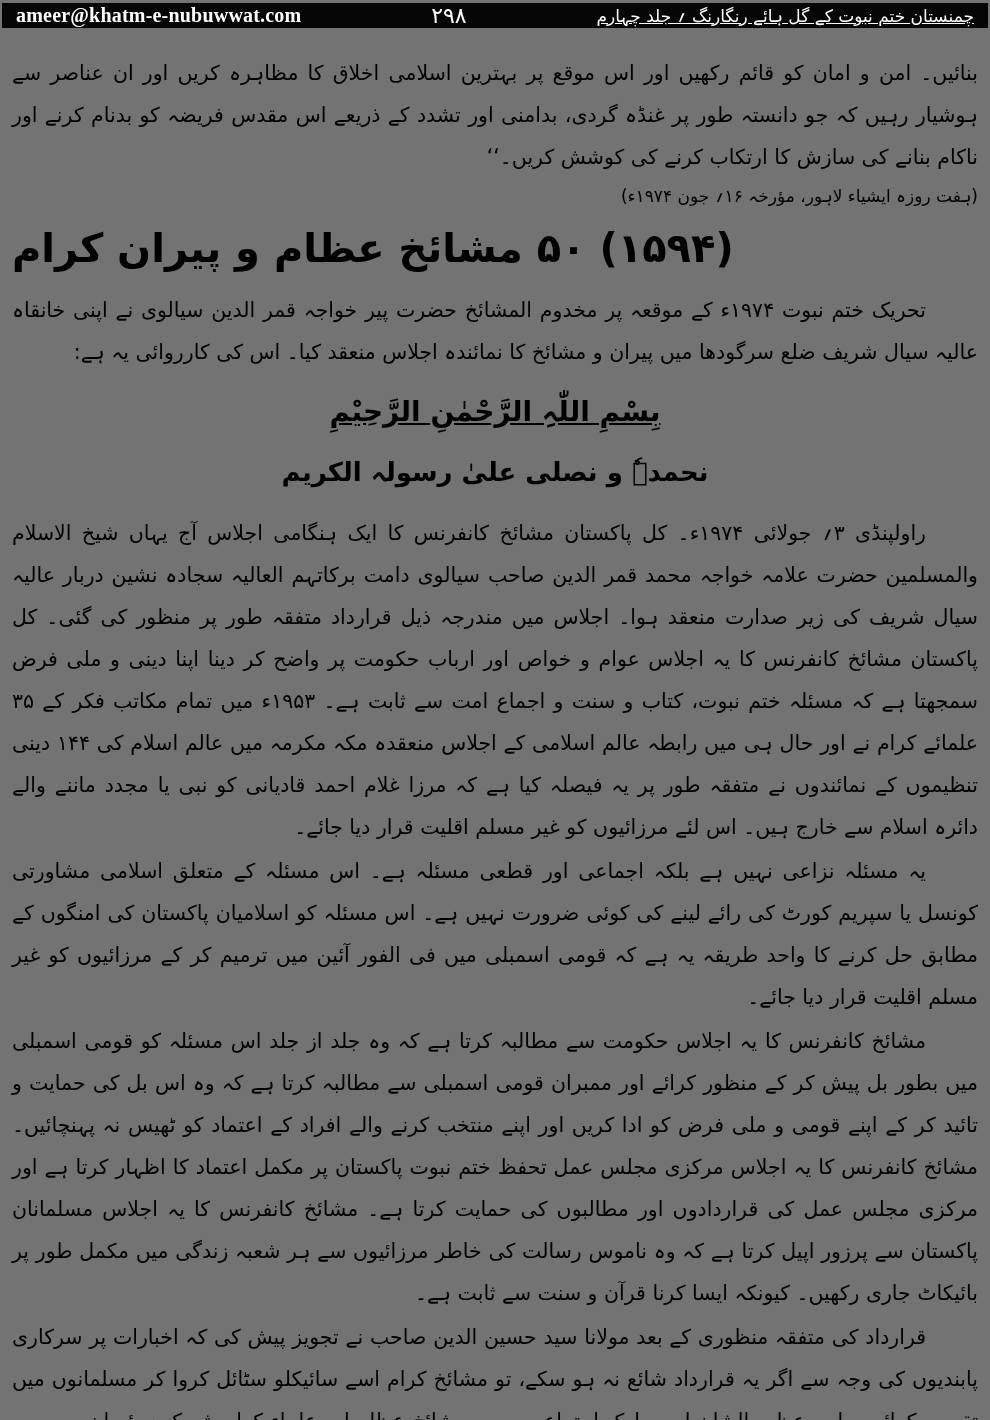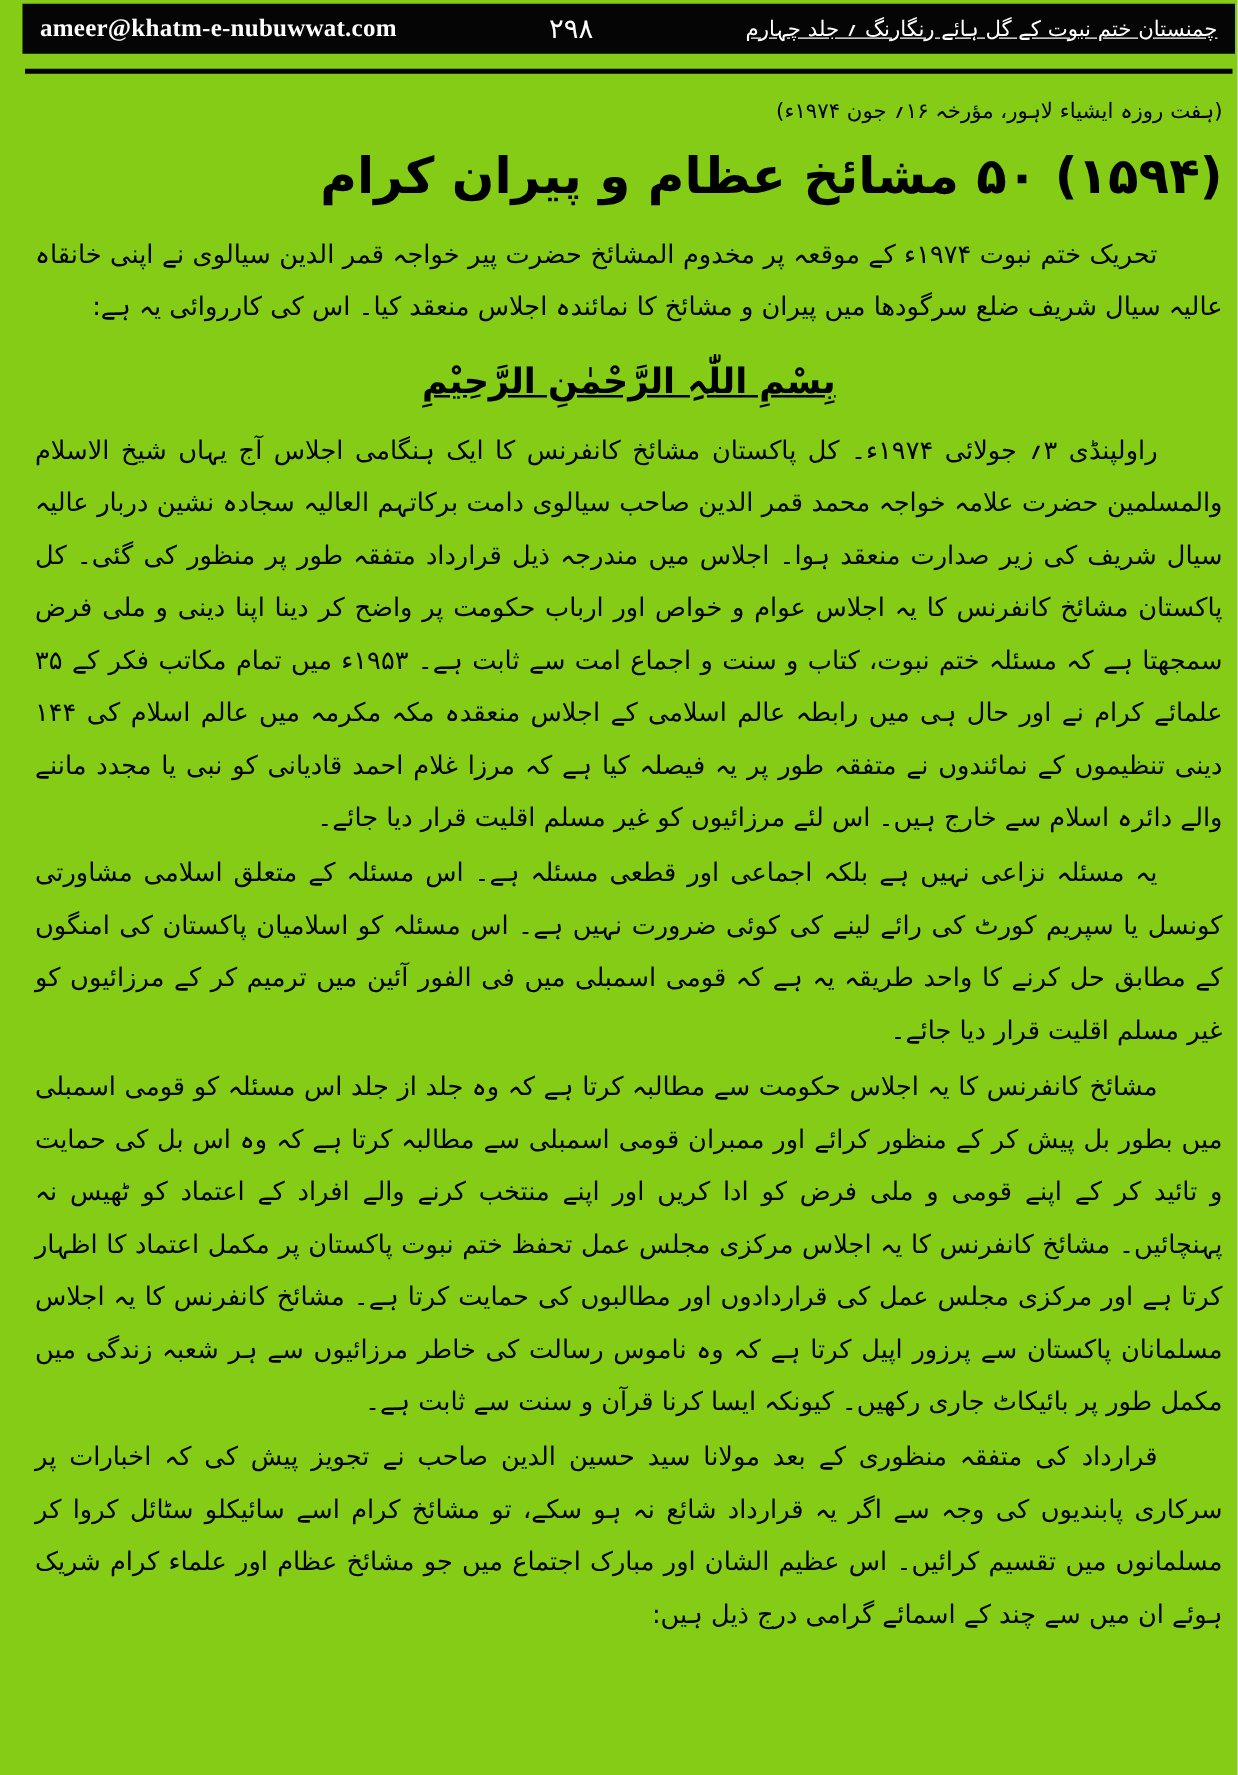--- a/index.html
+++ b/index.html
@@ -1,28 +1,27 @@
 <!DOCTYPE html>
 <html lang="ur"><head>
 <meta charset="utf-8">
 <style>
   html, body { margin: 0; padding: 0; background: #e8e8e8; }
   .page {
     width: 990px;
     height: 1420px;
     margin: 0 auto;
-    background: #84cc16;
+    background: #737373;
     color: #000000;
     font-family: "DejaVu Sans", sans-serif;
     box-sizing: border-box;
     display: flex;
     flex-direction: column;
     overflow: hidden;
     position: relative;
-    padding-left: 16px;
   }
   
   .topbar {
     background: #050505;
     color: #ffffff;
     height: 40px;
     margin: 3px 2px 0 2px;
     display: flex;
     align-items: center;
     justify-content: space-between;
@@ -67,21 +66,21 @@
   }
   .para.indent { text-indent: 52px; }
   .attribution {
     direction: rtl;
     text-align: right;
     font-size: 17px;
     line-height: 1.7;
     margin: 4px 0 10px 0;
   }
   .heading {
-    text-align: right;
+    text-align: left;
     font-size: 40px;
     font-weight: bold;
     line-height: 1.25;
     margin: 12px 0 16px 0;
   }
   .bismillah {
     text-align: center;
     font-size: 28px;
     font-weight: bold;
     margin: 10px 0 6px 0;
@@ -102,29 +101,31 @@
   <header class="topbar">
     <span class="hdr-left">ameer@khatm-e-nubuwwat.com</span>
     <span class="hdr-center">۲۹۸</span>
     <span class="hdr-right">چمنستان ختم نبوت کے گل ہائے رنگارنگ ؍ جلد چہارم</span>
   </header>
 
   <div class="rule"></div>
 
   <main class="content">
 
+    <p class="para">بنائیں۔ امن و امان کو قائم رکھیں اور اس موقع پر بہترین اسلامی اخلاق کا مظاہرہ کریں اور ان عناصر سے ہوشیار رہیں کہ جو دانستہ طور پر غنڈہ گردی، بدامنی اور تشدد کے ذریعے اس مقدس فریضہ کو بدنام کرنے اور ناکام بنانے کی سازش کا ارتکاب کرنے کی کوشش کریں۔‘‘</p>
 
     <p class="attribution">(ہفت روزہ ایشیاء لاہور، مؤرخہ ۱۶؍ جون ۱۹۷۴ء)</p>
 
     <h1 class="heading">(۱۵۹۴) ۵۰ مشائخ عظام و پیران کرام</h1>
 
     <p class="para indent">تحریک ختم نبوت ۱۹۷۴ء کے موقعہ پر مخدوم المشائخ حضرت پیر خواجہ قمر الدین سیالوی نے اپنی خانقاہ عالیہ سیال شریف ضلع سرگودھا میں پیران و مشائخ کا نمائندہ اجلاس منعقد کیا۔ اس کی کارروائی یہ ہے:</p>
 
     <div class="bismillah">بِسْمِ اللّٰہِ الرَّحْمٰنِ الرَّحِیْمِ</div>
 
+    <div class="hamd">نحمدہٗ و نصلی علیٰ رسولہ الکریم</div>
 
     <p class="para indent">راولپنڈی ۳؍ جولائی ۱۹۷۴ء۔ کل پاکستان مشائخ کانفرنس کا ایک ہنگامی اجلاس آج یہاں شیخ الاسلام والمسلمین حضرت علامہ خواجہ محمد قمر الدین صاحب سیالوی دامت برکاتہم العالیہ سجادہ نشین دربار عالیہ سیال شریف کی زیر صدارت منعقد ہوا۔ اجلاس میں مندرجہ ذیل قرارداد متفقہ طور پر منظور کی گئی۔ کل پاکستان مشائخ کانفرنس کا یہ اجلاس عوام و خواص اور ارباب حکومت پر واضح کر دینا اپنا دینی و ملی فرض سمجھتا ہے کہ مسئلہ ختم نبوت، کتاب و سنت و اجماع امت سے ثابت ہے۔ ۱۹۵۳ء میں تمام مکاتب فکر کے ۳۵ علمائے کرام نے اور حال ہی میں رابطہ عالم اسلامی کے اجلاس منعقدہ مکہ مکرمہ میں عالم اسلام کی ۱۴۴ دینی تنظیموں کے نمائندوں نے متفقہ طور پر یہ فیصلہ کیا ہے کہ مرزا غلام احمد قادیانی کو نبی یا مجدد ماننے والے دائرہ اسلام سے خارج ہیں۔ اس لئے مرزائیوں کو غیر مسلم اقلیت قرار دیا جائے۔</p>
 
     <p class="para indent">یہ مسئلہ نزاعی نہیں ہے بلکہ اجماعی اور قطعی مسئلہ ہے۔ اس مسئلہ کے متعلق اسلامی مشاورتی کونسل یا سپریم کورٹ کی رائے لینے کی کوئی ضرورت نہیں ہے۔ اس مسئلہ کو اسلامیان پاکستان کی امنگوں کے مطابق حل کرنے کا واحد طریقہ یہ ہے کہ قومی اسمبلی میں فی الفور آئین میں ترمیم کر کے مرزائیوں کو غیر مسلم اقلیت قرار دیا جائے۔</p>
 
     <p class="para indent">مشائخ کانفرنس کا یہ اجلاس حکومت سے مطالبہ کرتا ہے کہ وہ جلد از جلد اس مسئلہ کو قومی اسمبلی میں بطور بل پیش کر کے منظور کرائے اور ممبران قومی اسمبلی سے مطالبہ کرتا ہے کہ وہ اس بل کی حمایت و تائید کر کے اپنے قومی و ملی فرض کو ادا کریں اور اپنے منتخب کرنے والے افراد کے اعتماد کو ٹھیس نہ پہنچائیں۔ مشائخ کانفرنس کا یہ اجلاس مرکزی مجلس عمل تحفظ ختم نبوت پاکستان پر مکمل اعتماد کا اظہار کرتا ہے اور مرکزی مجلس عمل کی قراردادوں اور مطالبوں کی حمایت کرتا ہے۔ مشائخ کانفرنس کا یہ اجلاس مسلمانان پاکستان سے پرزور اپیل کرتا ہے کہ وہ ناموس رسالت کی خاطر مرزائیوں سے ہر شعبہ زندگی میں مکمل طور پر بائیکاٹ جاری رکھیں۔ کیونکہ ایسا کرنا قرآن و سنت سے ثابت ہے۔</p>
 
     <p class="para indent">قرارداد کی متفقہ منظوری کے بعد مولانا سید حسین الدین صاحب نے تجویز پیش کی کہ اخبارات پر سرکاری پابندیوں کی وجہ سے اگر یہ قرارداد شائع نہ ہو سکے، تو مشائخ کرام اسے سائیکلو سٹائل کروا کر مسلمانوں میں تقسیم کرائیں۔ اس عظیم الشان اور مبارک اجتماع میں جو مشائخ عظام اور علماء کرام شریک ہوئے ان میں سے چند کے اسمائے گرامی درج ذیل ہیں:</p>
 
   </main>

